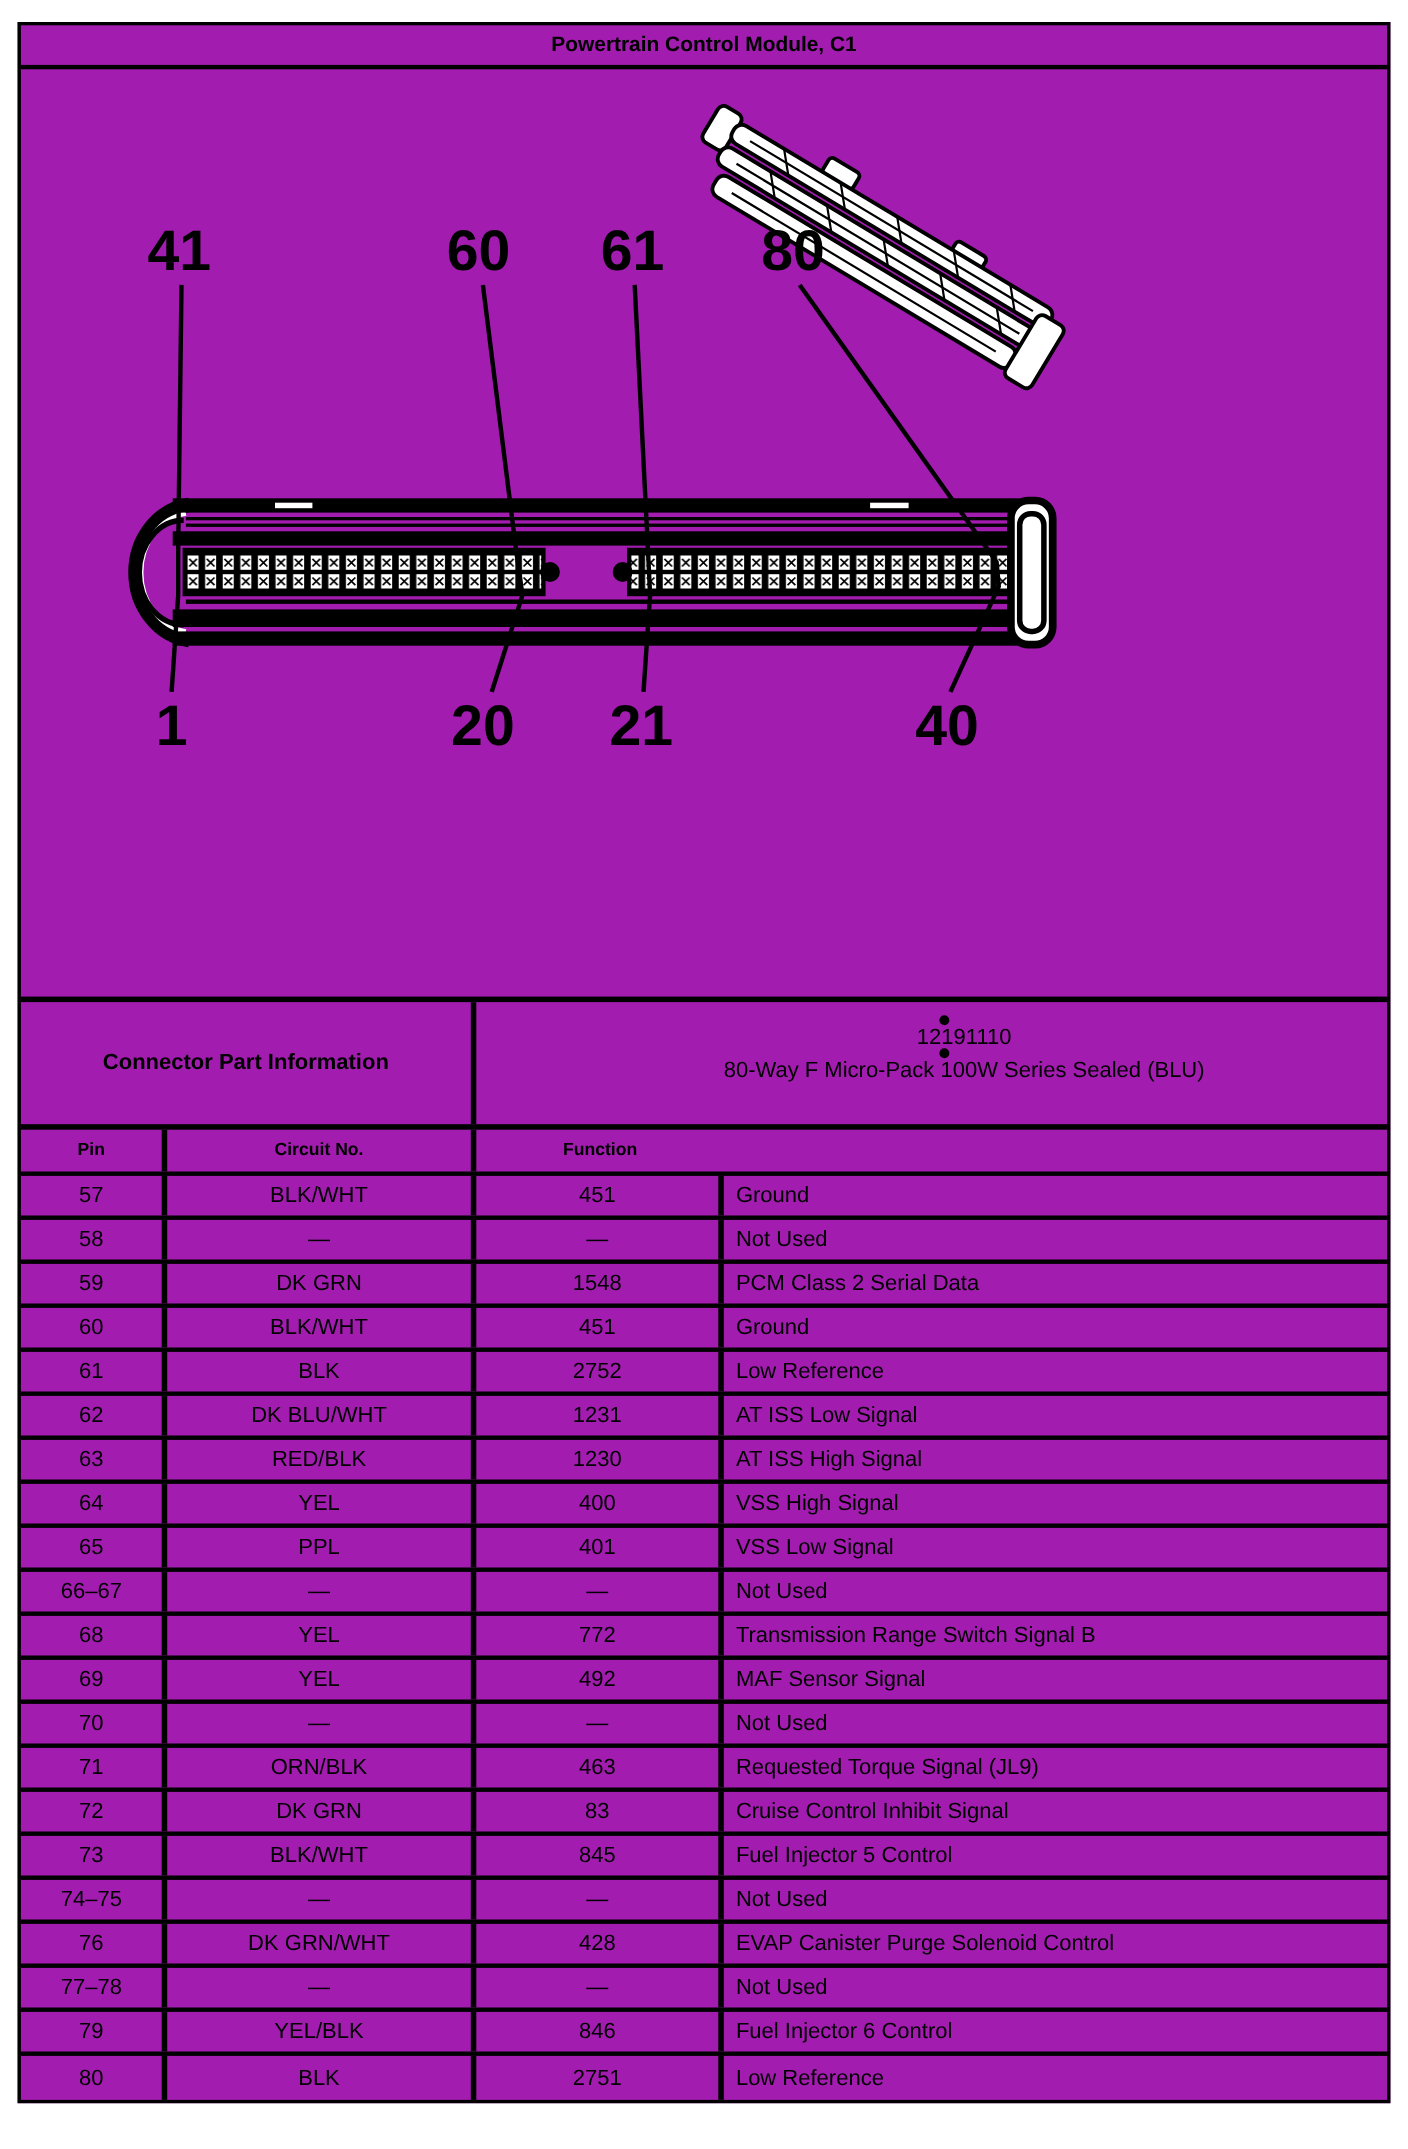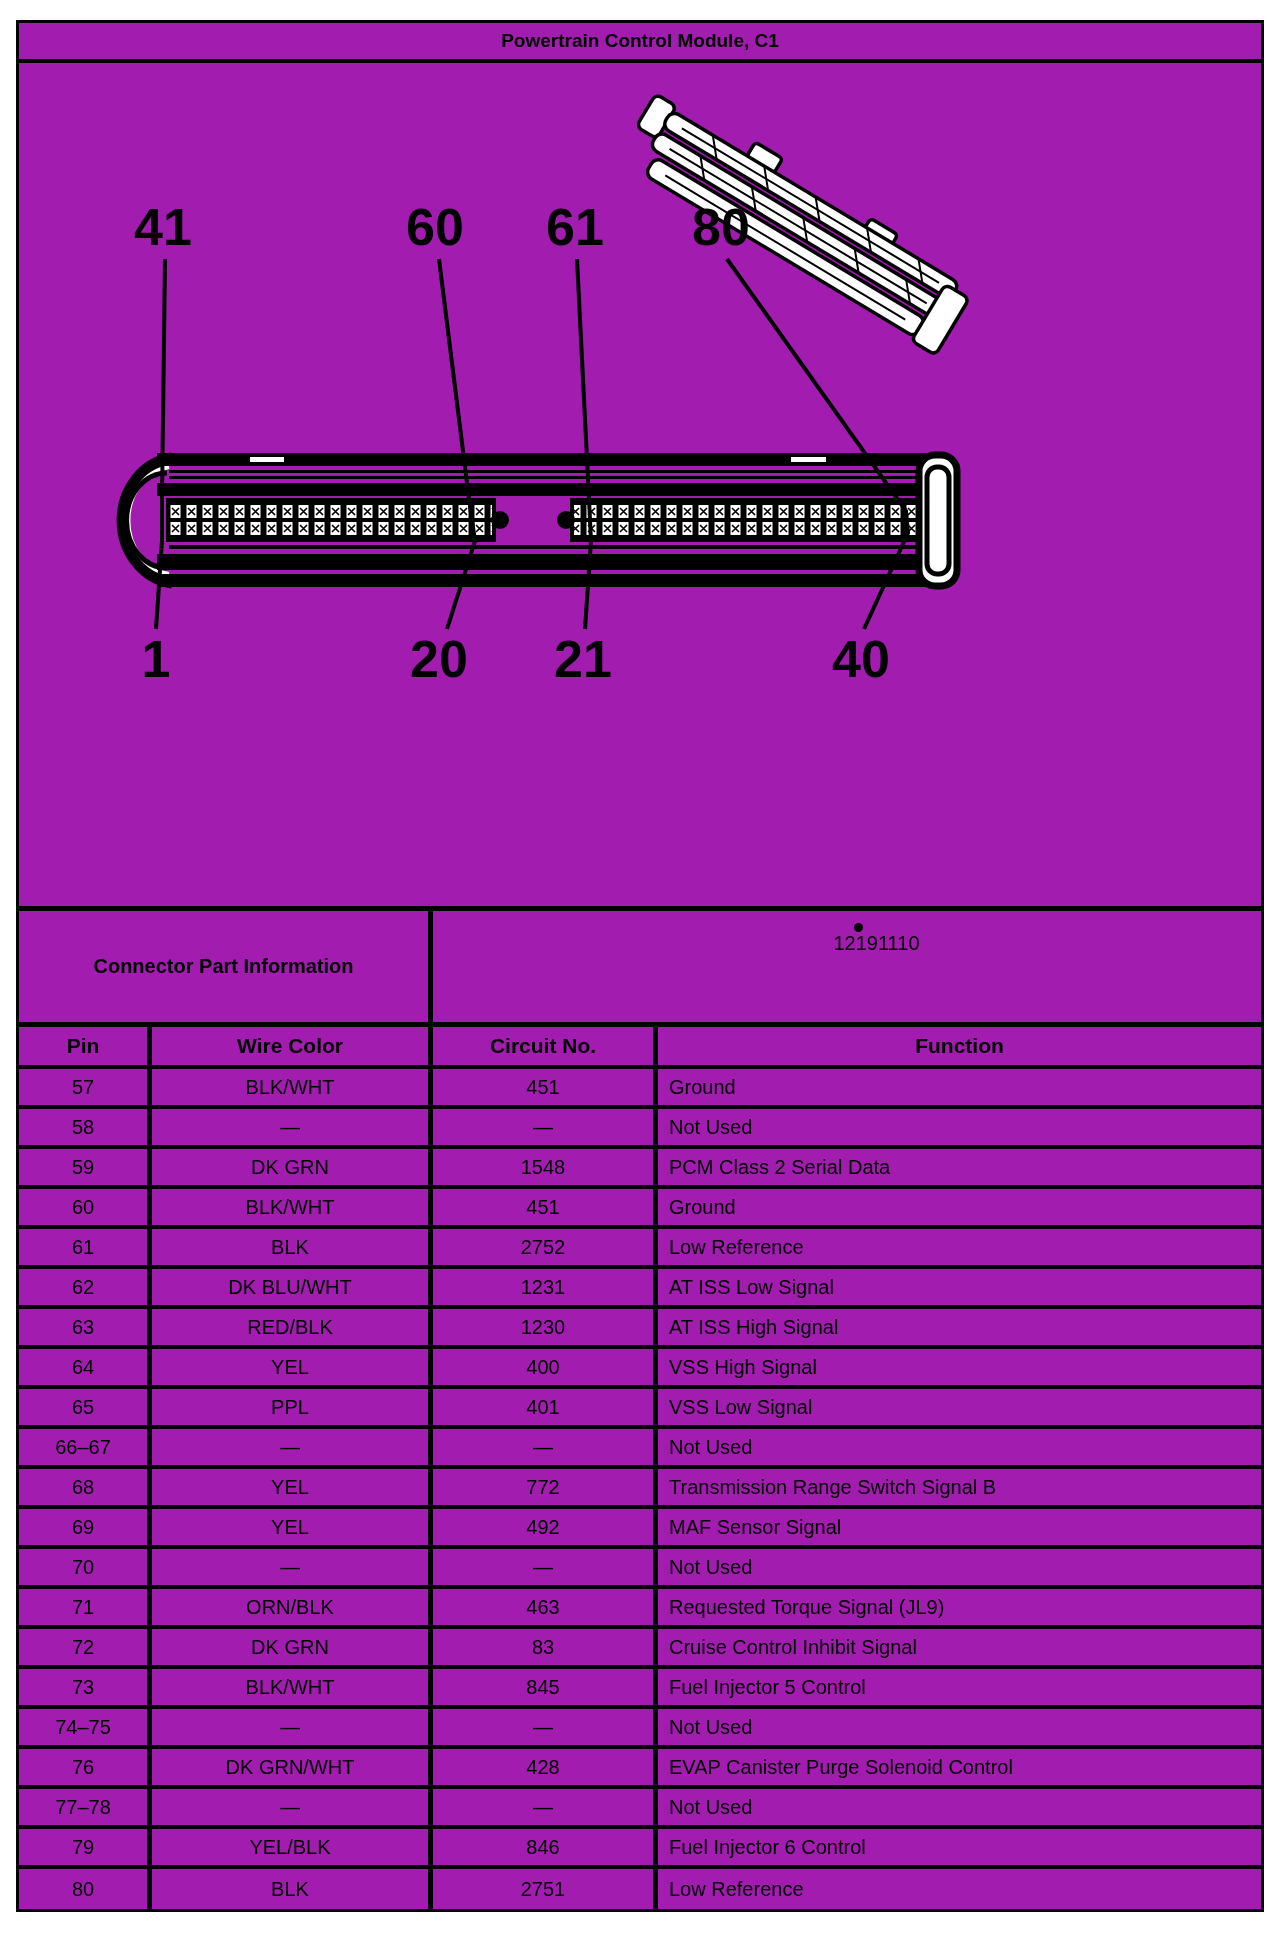--- a/index.html
+++ b/index.html
@@ -11,21 +11,21 @@
   .diagram svg{display:block;}
 
   .part-info{display:flex;border-top:5px solid #000;height:111px;box-sizing:content-box;}
   .pi-left{width:414px;border-right:5px solid #000;box-sizing:border-box;display:flex;align-items:center;justify-content:center;}
   .pi-left .t{font-size:20px;font-weight:bold;text-align:center;}
   .pi-right{flex:1;padding:12px 0 0 59px;box-sizing:border-box;}
   .bullet-item{display:flex;align-items:center;height:30px;font-size:20px;flex-direction:column;}
   .dot{width:9px;height:9px;border-radius:50%;background:#000;margin-right:37px;flex:0 0 auto;}
 
   .grid-header{display:grid;grid-template-columns:133px 281px 225px 1fr;height:47px;border-top:5px solid #000;box-sizing:border-box;border-bottom:4px solid #000;}
-  .grid-header .h{display:flex;align-items:center;justify-content:center;font-size:21px;font-weight:bold;border-right:5px solid #000;box-sizing:border-box;}
+  .grid-header .h{display:flex;align-items:center;justify-content:center;font-size:16px;font-weight:bold;border-right:5px solid #000;box-sizing:border-box;}
   .grid-header .h:last-child{border-right:none;}
 
   .t-row{display:grid;grid-template-columns:133px 281px 225px 1fr;height:40px;border-bottom:4px solid #000;box-sizing:border-box;}
   .t-row:last-child{border-bottom:none;}
   .t-row .c{display:flex;align-items:center;justify-content:center;font-size:20px;border-right:5px solid #000;box-sizing:border-box;white-space:nowrap;}
   .t-row .c.fn{justify-content:flex-start;padding-left:11px;border-right:none;}
 </style>
 </head>
 <body>
 
@@ -107,26 +107,29 @@
 
   <div class="part-info">
     <div class="pi-left">
       <span class="t">Connector Part Information</span>
     </div>
     <div class="pi-right">
       <div class="bullet-item">
         <span class="dot"></span>
         <span>12191110</span>
       </div>
+      <div class="bullet-item">
+        <span class="dot"></span>
+        <span>80-Way F Micro-Pack 100W Series Sealed (BLU)</span>
+      </div>
     </div>
   </div>
 
   <div class="grid-header">
     <div class="h">Pin</div>
-    <div class="h">Wire Color</div>
     <div class="h">Circuit No.</div>
     <div class="h">Function</div>
   </div>
 
   <div id="tbody">
       <div class="t-row">
         <div class="c">57</div>
         <div class="c">BLK/WHT</div>
         <div class="c">451</div>
         <div class="c fn">Ground</div>

